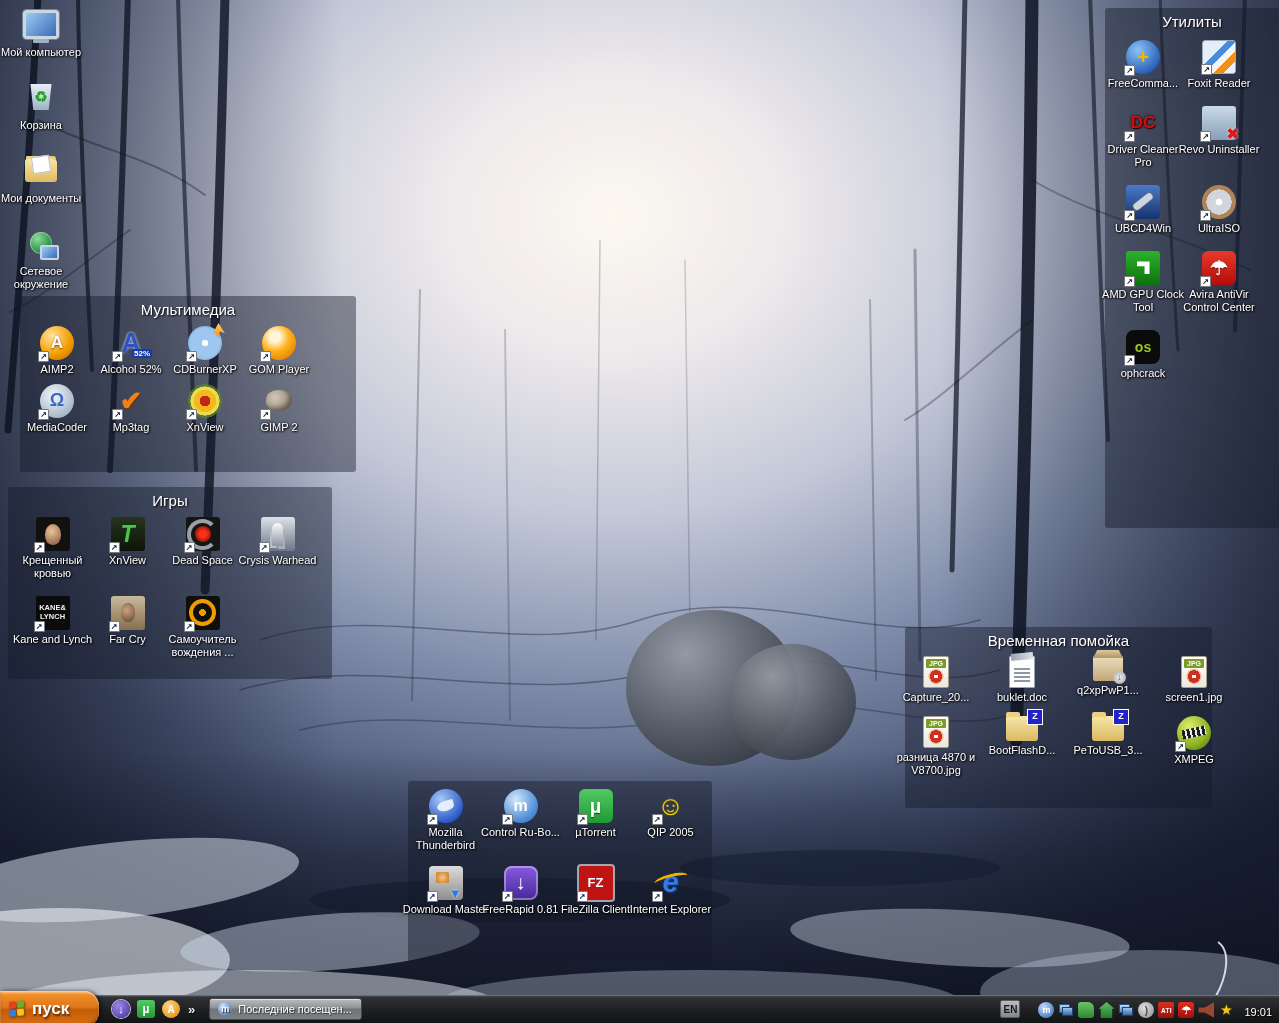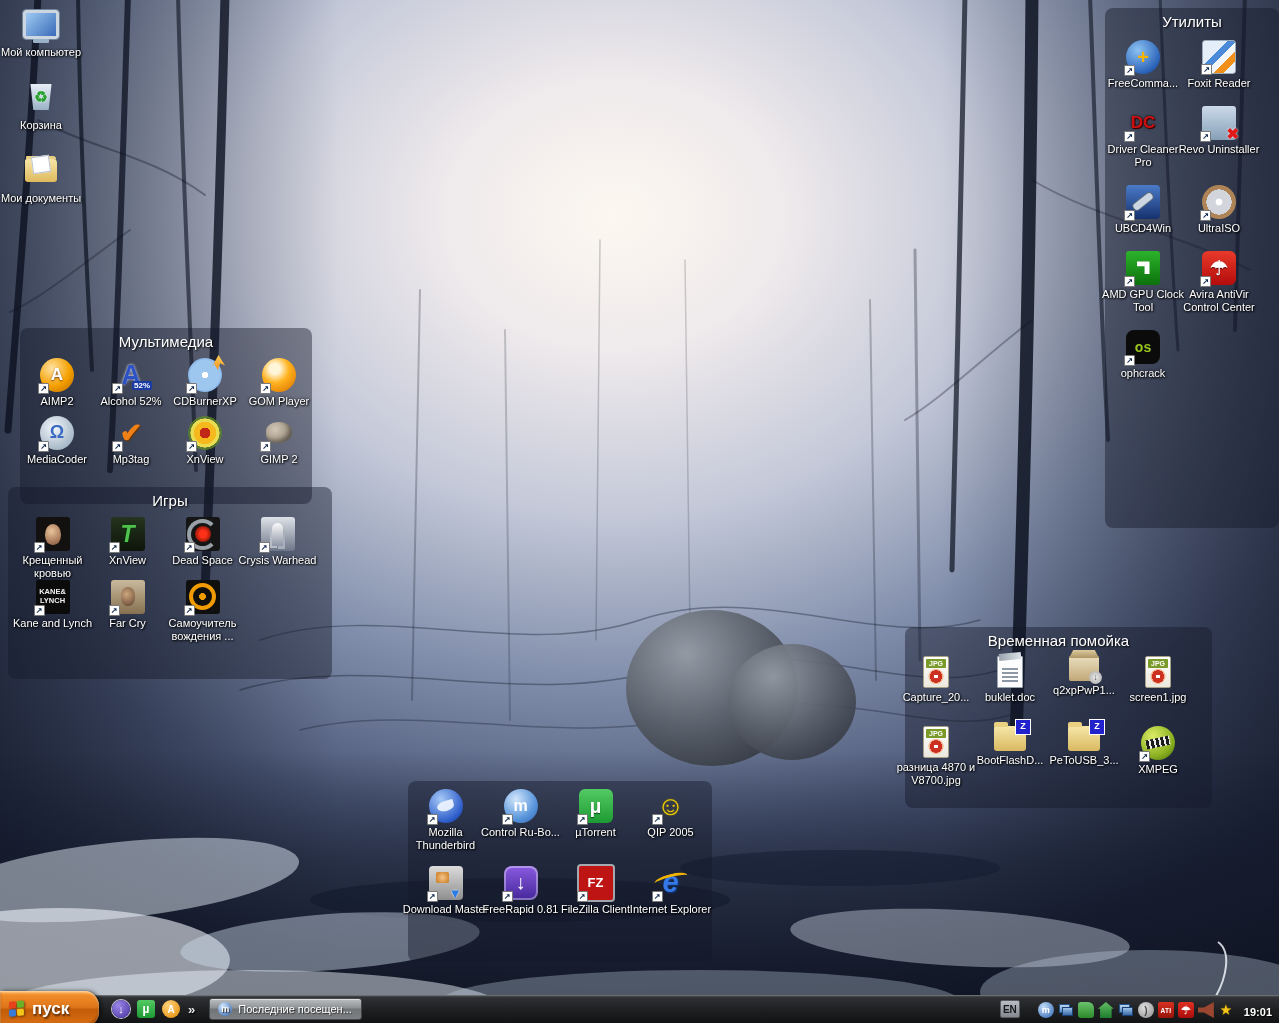--- a/index.html
+++ b/index.html
@@ -12,34 +12,34 @@
   .lbl{width:88px;margin:0 -8px;text-align:center;font-size:11px;line-height:1.18;color:#fff;
        text-shadow:1px 1px 2px #000,0 0 3px #000;}
   .ic{width:34px;height:34px;position:relative;display:flex;align-items:center;justify-content:center;
       font-weight:bold;color:#fff;flex:none;}
   .arr{position:absolute;left:-2px;bottom:-2px;width:11px;height:11px;background:#fff;
        border:1px solid #7a7a7a;border-radius:1px;z-index:3;display:flex;align-items:center;justify-content:center;
        font-style:normal;font-size:8px;color:#10284a;font-weight:bold;}
   .arr::before{content:"↗";}
 
   
-  .group{position:absolute;background:rgba(20,26,40,0.44);border-radius:8px;z-index:2;}
+  .group{position:absolute;background:rgba(20,26,40,0.44);border-radius:3px;z-index:2;}
   .g-title{padding-top:5px;height:22px;text-align:center;font-size:15px;color:#fff;
            text-shadow:1px 1px 2px #000;}
   .grid{display:grid;grid-auto-rows:auto;justify-items:center;}
-  .g-multi{left:20px;top:296px;width:292px;height:176px;margin-top:32px;}
+  .g-multi{left:20px;top:296px;width:336px;height:176px;}
   .g-multi .grid{grid-template-columns:repeat(4,74px);row-gap:8px;padding-top:8px;}
   .g-games{left:8px;top:487px;width:324px;height:192px;}
-  .g-games .grid{grid-template-columns:repeat(4,75px);row-gap:0;padding:8px 0 0 7px;}
+  .g-games .grid{grid-template-columns:repeat(4,75px);row-gap:16px;padding:8px 0 0 7px;}
   .g-internet{left:408px;top:781px;width:304px;height:181px;}
   .g-internet .grid{grid-template-columns:repeat(4,75px);row-gap:14px;padding-top:8px;}
   .g-util{left:1105px;top:8px;width:174px;height:520px;}
   .g-util .grid{grid-template-columns:repeat(2,76px);row-gap:16px;padding-top:10px;}
   .g-temp{left:905px;top:627px;width:307px;height:181px;}
-  .g-temp .grid{grid-template-columns:repeat(4,74px);row-gap:22px;padding-top:7px;margin-left:-6px;}
+  .g-temp .grid{grid-template-columns:repeat(4,74px);row-gap:22px;padding-top:7px;margin-left:-6px;gap:12px;}
 
   
   .sysicons{position:absolute;left:0;top:5px;width:82px;display:grid;grid-auto-rows:73px;
             justify-items:center;z-index:2;}
   .sys .ic{width:38px;height:38px;}
 
   
   .i-mycomp::before{content:"";width:30px;height:23px;border:3px solid #ccd6e0;outline:1px solid #72849a;
       border-radius:3px;background:linear-gradient(135deg,#9ecbf2,#3a6ab8);}
   .i-mycomp::after{content:"";position:absolute;bottom:0;width:16px;height:4px;background:#9ab0c4;border-radius:1px;}
@@ -202,21 +202,21 @@
   .t-house{background:linear-gradient(#62bc62,#1e7e2e);clip-path:polygon(50% 0,100% 42%,86% 42%,86% 100%,14% 100%,14% 42%,0 42%);}
   .t-vol{background:radial-gradient(circle at 40% 35%,#e0e0e0,#8a8a8a);border-radius:50%;color:#4a4a4a;}
   .t-vol::after{content:")";font-size:10px;}
   .t-ati{background:linear-gradient(#d83020,#961408);border-radius:2px;}
   .t-ati::after{content:"ATI";font-size:6.5px;letter-spacing:.3px;}
   .t-avira{background:linear-gradient(#e03020,#a80c0c);border-radius:3px;}
   .t-avira::after{content:"☂";font-size:11px;}
   .t-speaker{background:#9a4630;clip-path:polygon(0 35%,38% 35%,100% 0,100% 100%,38% 65%,0 65%);}
   .t-wand{color:#f5c518;text-shadow:0 0 2px #7a5800;}
   .t-wand::after{content:"★";font-size:12px;}
-  .clock{color:#fff;font-size:11px;margin-left:6px;text-shadow:1px 1px 1px #000;cursor:pointer;font-weight:bold;}
+  .clock{color:#fff;font-size:11px;margin-left:6px;text-shadow:1px 1px 1px #000;cursor:pointer;}
 </style>
 </head>
 <body>
 
 <div class="desktop">
 
   <svg class="wall" viewBox="0 0 1279 1023" preserveAspectRatio="none">
     <defs>
       <radialGradient id="sky" cx="0.48" cy="0.21" r="0.78">
         <stop offset="0" stop-color="#fcf8f0"></stop>
@@ -294,20 +294,24 @@
       <span class="lbl">Мой компьютер</span>
     </div>
     <div class="cell sys">
       <span class="ic i-recycle"></span>
       <span class="lbl">Корзина</span>
     </div>
     <div class="cell sys">
       <span class="ic i-mydocs"></span>
       <span class="lbl">Мои документы</span>
     </div>
+    <div class="cell sys">
+      <span class="ic i-network"></span>
+      <span class="lbl">Сетевое окружение</span>
+    </div>
   </div>
 
   <div class="group g-multi">
     <div class="g-title">Мультимедиа</div>
     <div class="grid">
       <div class="cell">
           <span class="ic i-aimp">
             <i class="arr"></i>
           </span>
           <span class="lbl">AIMP2</span>

